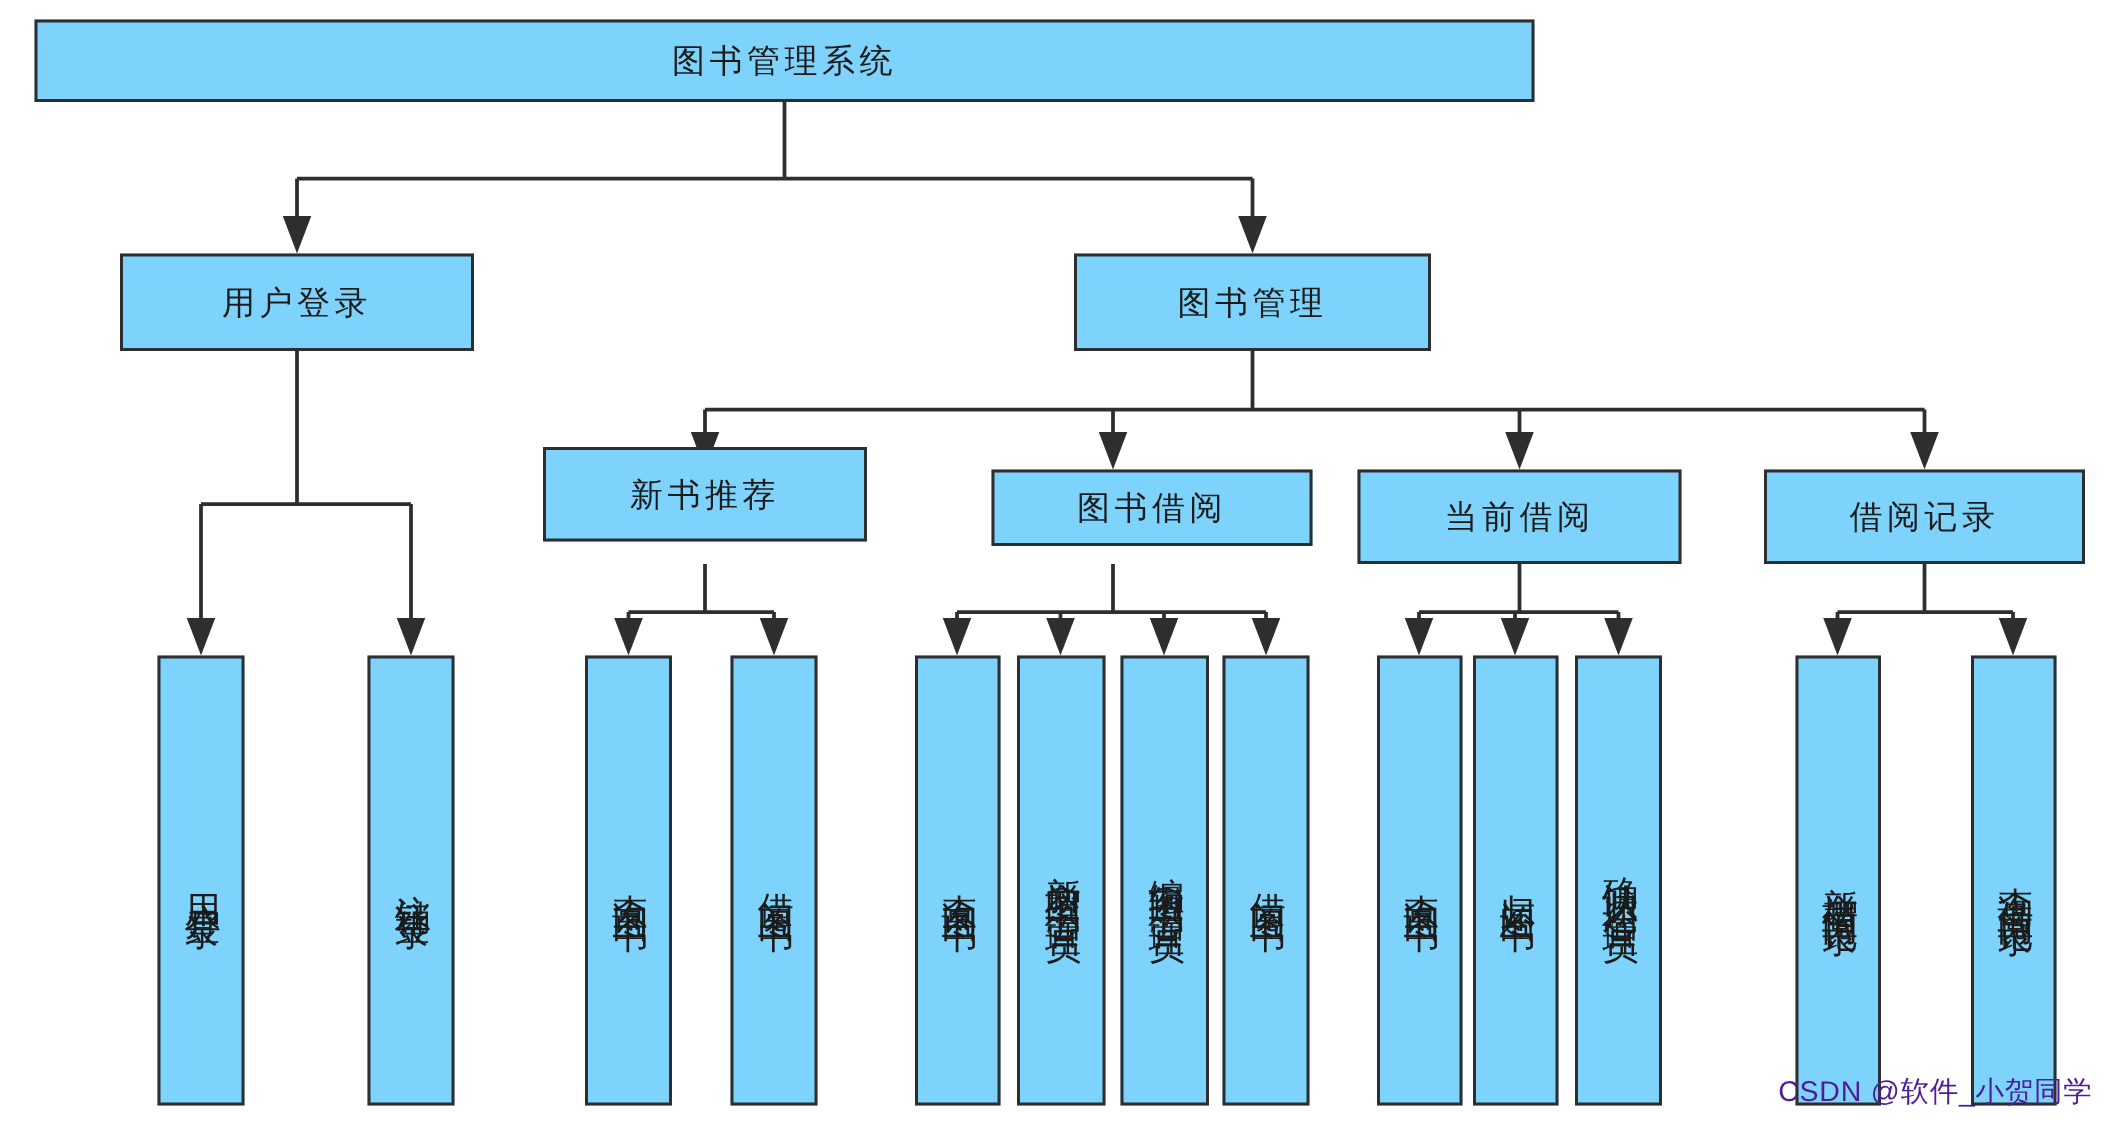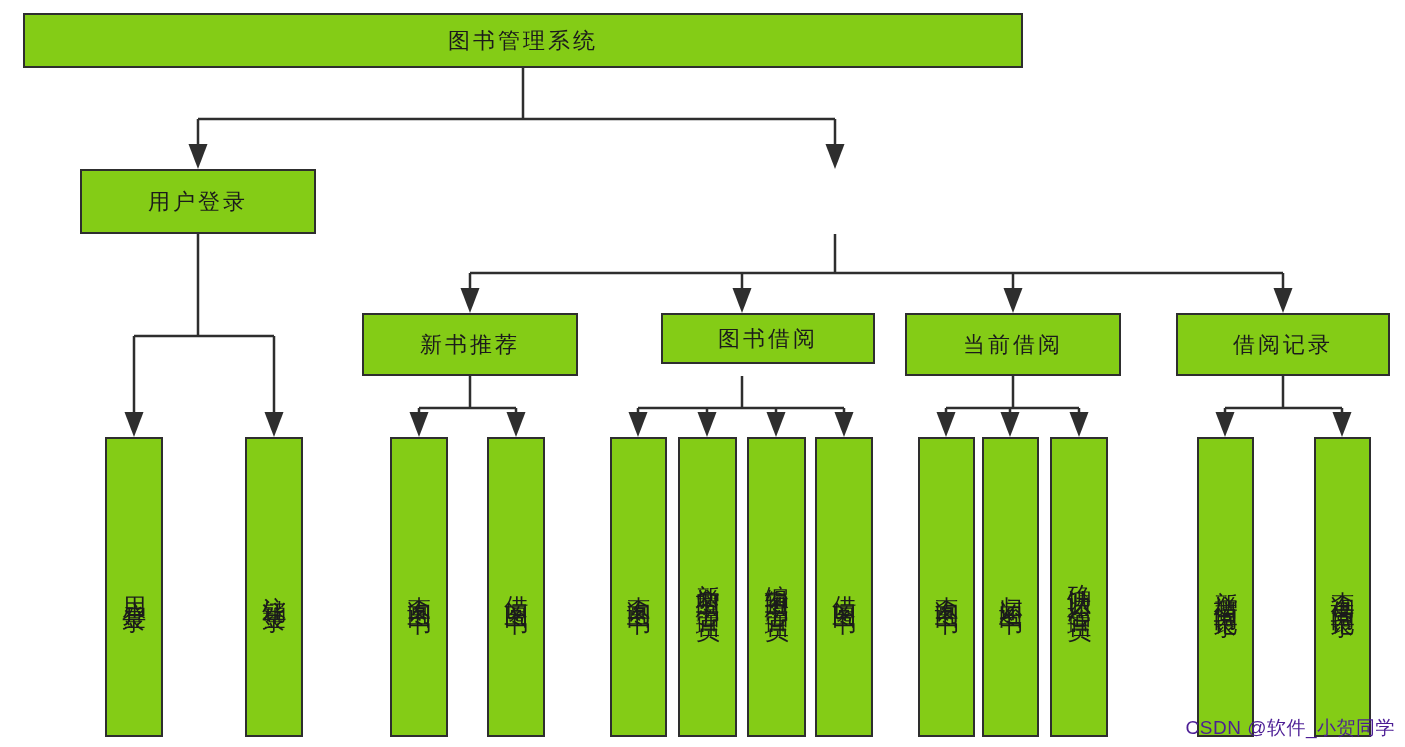--- a/index.html
+++ b/index.html
@@ -9,21 +9,21 @@
     height: 747px;
     background: #ffffff;
     overflow: hidden;
     font-family: "Liberation Sans", sans-serif;
   }
   #edges { position: absolute; left: 0; top: 0; }
   .node {
     position: absolute;
     box-sizing: border-box;
     border: 2.5px solid #2e2e2e;
-    background: #84cc16;
+    background: #7dd3fc;
     color: #1b1b1b;
     display: flex;
     align-items: center;
     justify-content: center;
     text-align: center;
   }
   .node.h {
     font-size: 22px;
     letter-spacing: 3px;
     white-space: nowrap;
@@ -74,21 +74,22 @@
       <polygon points="936.5,412 955.5,412 946,437" fill="#2e2e2e"></polygon>
       <polygon points="1000.5,412 1019.5,412 1010,437" fill="#2e2e2e"></polygon>
       <polygon points="1069.5,412 1088.5,412 1079,437" fill="#2e2e2e"></polygon>
       <path d="M 1283 376 L 1283 408 M 1225 408 L 1342 408 M 1225 408 L 1225 420 M 1342 408 L 1342 420" fill="none" stroke="#2e2e2e" stroke-width="2.5"></path>
       <polygon points="1215.5,412 1234.5,412 1225,437" fill="#2e2e2e"></polygon>
       <polygon points="1332.5,412 1351.5,412 1342,437" fill="#2e2e2e"></polygon>
     </svg>
 
   <div class="node h" style="left: 23px; top: 13px; width: 1000px; height: 55px;">图书管理系统</div>
     <div class="node h" style="left: 80px; top: 169px; width: 236px; height: 65px;">用户登录</div>
-    <div class="node h" style="left: 362px; top: 313px; width: 216px; height: 63px;">新书推荐</div>
+    <div class="node h" style="left: 716px; top: 169px; width: 238px; height: 65px;">图书管理</div>
+    <div class="node h" style="left: 362px; top: 298px; width: 216px; height: 63px;">新书推荐</div>
     <div class="node h" style="left: 661px; top: 313px; width: 214px; height: 51px;">图书借阅</div>
     <div class="node h" style="left: 1176px; top: 313px; width: 214px; height: 63px;">借阅记录</div>
     <div class="node h" style="left: 905px; top: 313px; width: 216px; height: 63px;">当前借阅</div>
     <div class="node v" style="left: 105px; top: 437px; width: 58px; height: 300px;">用户登录</div>
     <div class="node v" style="left: 245px; top: 437px; width: 58px; height: 300px;">注销登录</div>
     <div class="node v" style="left: 390px; top: 437px; width: 58px; height: 300px;">查询图书</div>
     <div class="node v" style="left: 487px; top: 437px; width: 58px; height: 300px;">借阅图书</div>
     <div class="node v" style="left: 610px; top: 437px; width: 57px; height: 300px;">查询图书</div>
     <div class="node v" style="left: 678px; top: 437px; width: 59px; height: 300px;">新增图书（管理员）</div>
     <div class="node v" style="left: 747px; top: 437px; width: 59px; height: 300px;">编辑图书（管理员）</div>

